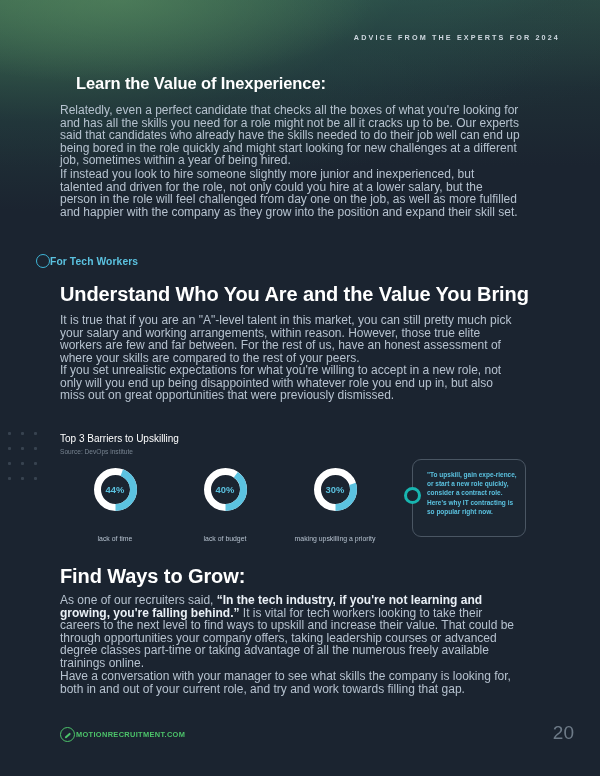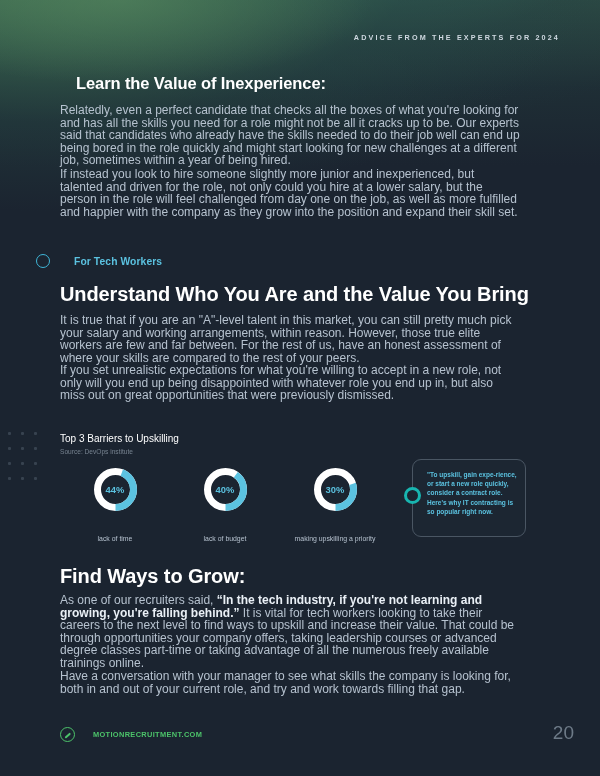--- a/index.html
+++ b/index.html
@@ -49,21 +49,21 @@
     position:absolute; left:60px;
     font-size:20px; font-weight:700; color:#ffffff; letter-spacing:-0.1px;
   }
   p.body {
     position:absolute; left:60px; width:460px;
     font-size:12px; line-height:12.6px; color:#b6c2cf;
   }
   p.body b { color:#eaf0f6; font-weight:700; }
 
   
-  .marker-row { position:absolute; left:36px; display:flex; align-items:center; gap:24px; }
+  .marker-row { position:absolute; left:36px; display:flex; align-items:center; gap:0; }
   .ring-open {
     width:14px; height:14px; border-radius:50%;
     border:1.6px solid #3fb6d8; background:transparent;
   }
   .marker-label { font-size:10.3px; font-weight:700; color:#5bc2e0; letter-spacing:0.1px; }
 
   
   .dots { position:absolute; left:8px; top:432px; width:34px; height:58px; }
   .dots i {
     position:absolute; width:2.6px; height:2.6px; background:#37424f; border-radius:1px;
@@ -102,21 +102,21 @@
     font-size:6.5px; line-height:9.2px; font-weight:700; color:#ffffff;
   }
   .callout-text span { color:#5bc2e0; }
   .callout-ring {
     position:absolute; left:-9px; top:27px;
     width:17px; height:17px; border-radius:50%;
     border:3px solid #18b5b0; background:#1b2430;
   }
 
   
-  .footer-logo { position:absolute; left:60px; top:727px; display:flex; align-items:center; gap:18px; }
+  .footer-logo { position:absolute; left:60px; top:727px; display:flex; align-items:center; gap:1px; }
   .logo-mark {
     width:15px; height:15px; border-radius:50%;
     border:1.3px solid #4cc36a; position:relative;
   }
   .logo-mark::after {
     content:""; position:absolute; left:4px; top:9.4px;
     width:7px; height:1.5px; background:#4cc36a;
     transform:rotate(-42deg); transform-origin:left center; border-radius:1px;
   }
   .logo-text { font-size:7.4px; font-weight:700; letter-spacing:0.35px; color:#4cc36a; }

